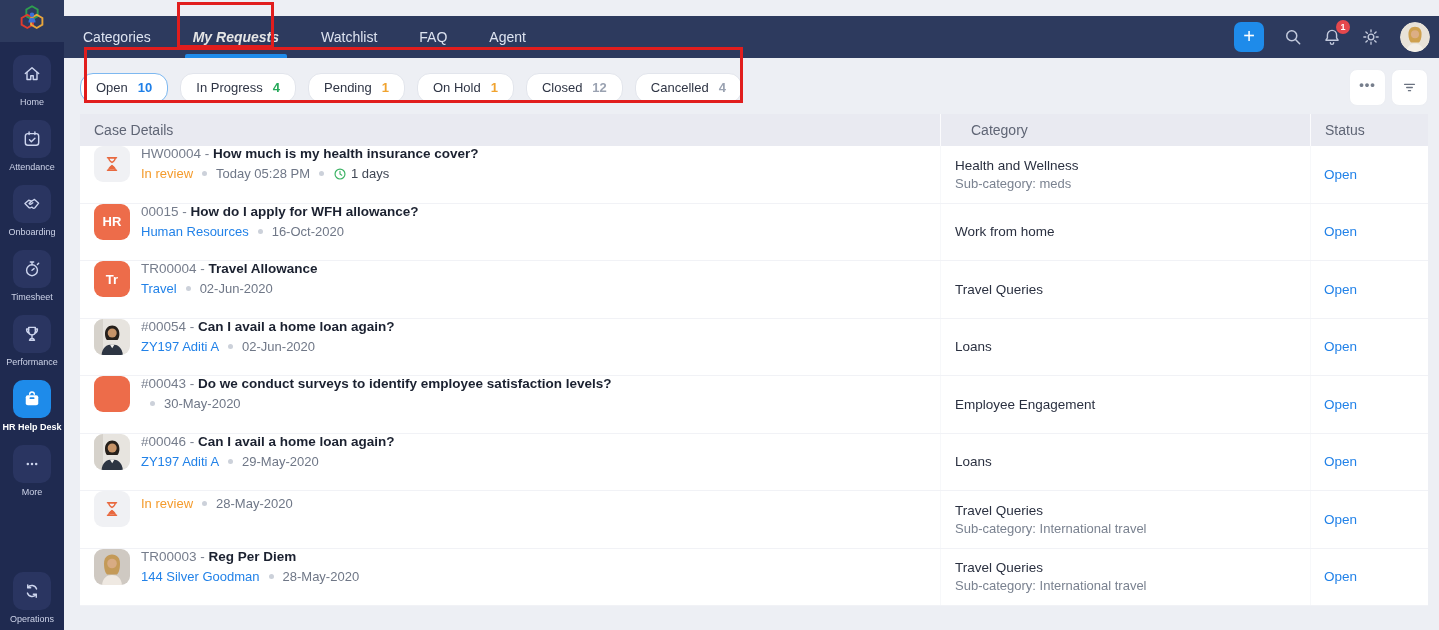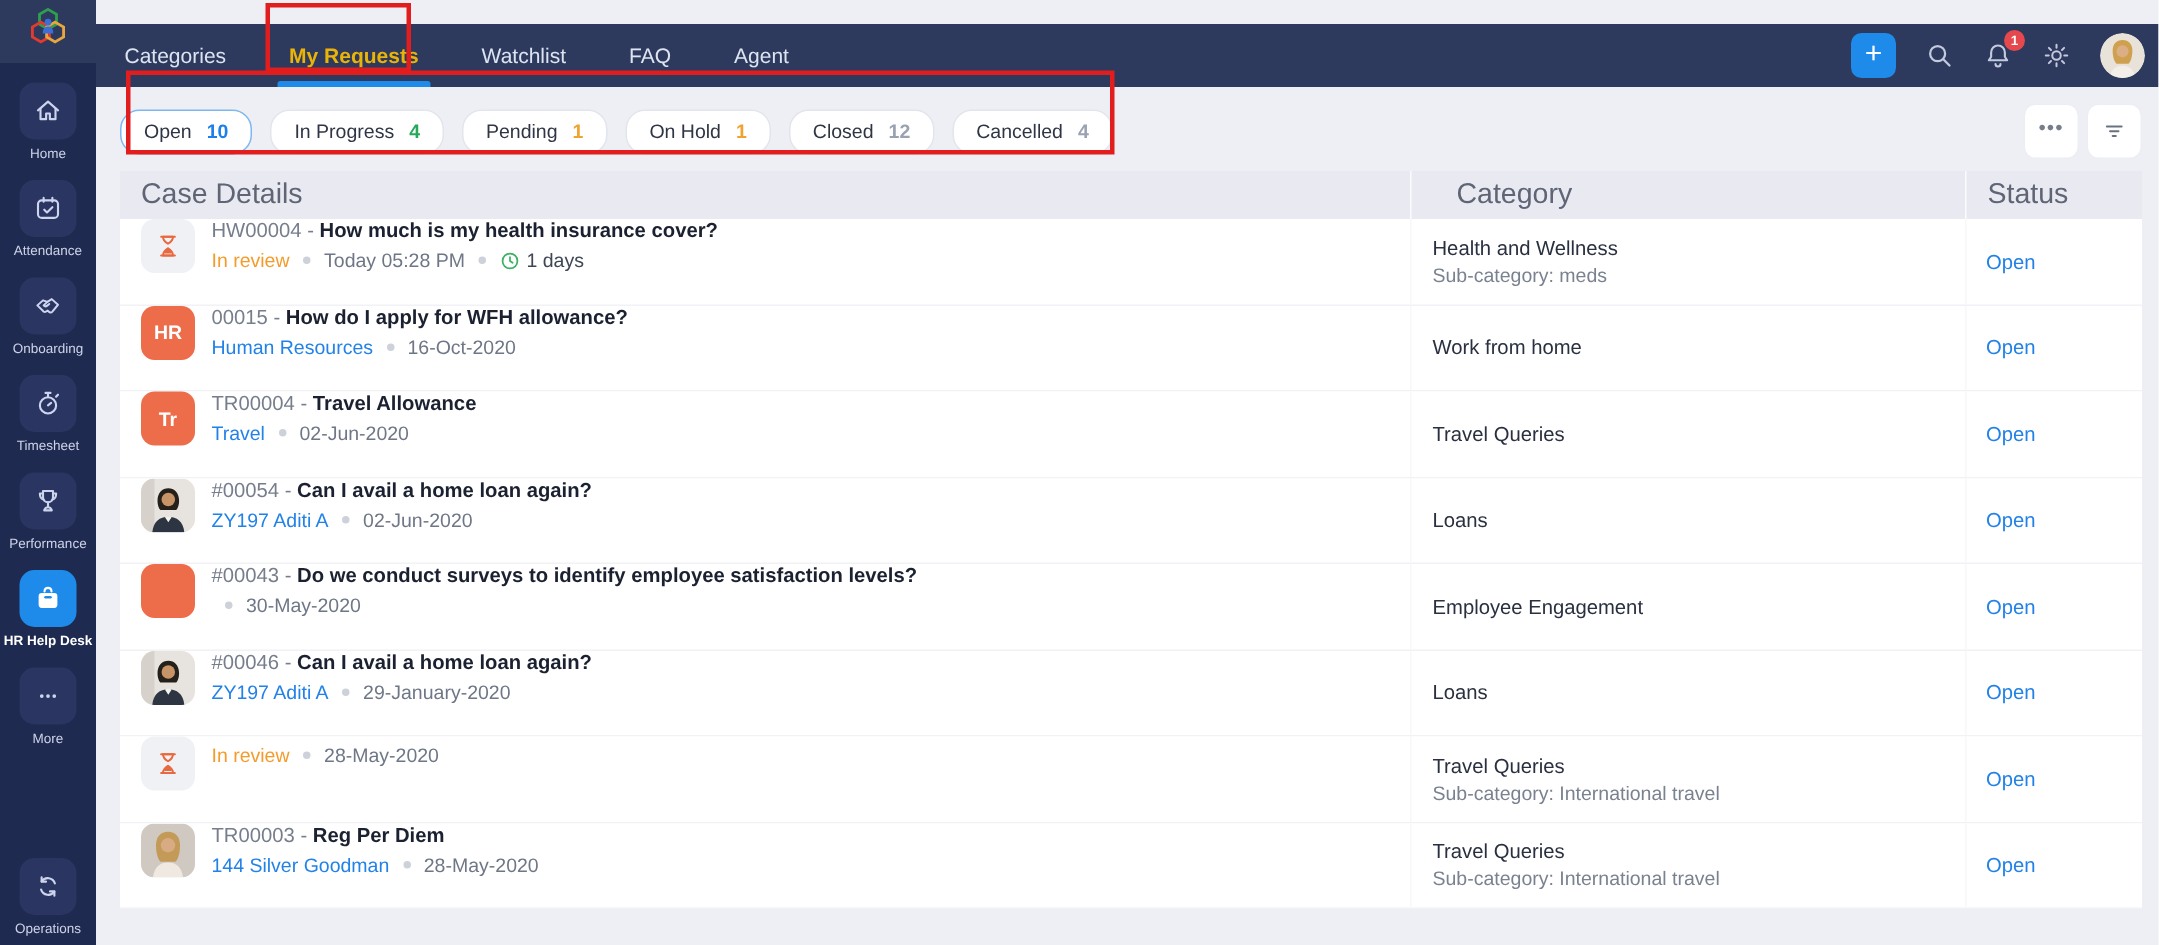--- a/index.html
+++ b/index.html
@@ -19,21 +19,21 @@
   .side-label { font-size:9px; color:#cdd3e8; margin-top:4px; text-align:center; }
   .side-item.active .side-tile { background:#1e8bea; color:#fff; }
   .side-item.active .side-label { color:#ffffff; font-weight:700; }
   .side-item.bottom { margin-top:auto; margin-bottom:6px; }
   
   .topbar { position:absolute; left:52px; right:0; top:0; height:42px; background:#2d3a5e;
     display:flex; align-items:center; z-index:4;margin-top:16px; }
   .nav { display:flex; height:100%; margin-left:10px; }
   .nav-item { position:relative; display:flex; align-items:center; padding:0 15px; margin:0 6px;
     color:#dde3f0; font-size:14px; cursor:pointer; }
-  .nav-item.active { color:#eab308; font-weight:700; }
+  .nav-item.active { color:#e5e5e5; font-weight:700;font-style:italic; }
   .nav-item.active::after { content:""; position:absolute; left:7px; right:7px; bottom:0; height:4px;
     background:#1e8bea; border-radius:2px 2px 0 0; }
   .topbar-right { margin-left:auto; display:flex; align-items:center; gap:19px; padding-right:9px; }
   .add-btn { width:30px; height:30px; border-radius:7px; background:#1e8bea; color:#fff; border:none;
     font-size:20px; line-height:1; display:flex; align-items:center; justify-content:center; cursor:pointer; padding:0 0 2px 0; }
   .tb-icon { width:20px; height:20px; color:#c3cadd; cursor:pointer; }
   .tb-icon svg { width:100%; height:100%; }
   .bell-wrap { position:relative; }
   .badge { position:absolute; top:-7px; right:-8px; background:#e5484d; color:#fff; font-size:9px; font-weight:700;
     min-width:14px; height:14px; border-radius:8px; display:flex; align-items:center; justify-content:center; padding:0 3px; }
@@ -47,21 +47,21 @@
   .chip.selected { border-color:#7db8f0; }
   .chip-count { margin-left:10px; font-weight:700; }
   .filter-actions { margin-left:auto; display:flex; gap:5px; align-items:center; }
   .icon-btn { width:37px; height:37px; border-radius:8px; background:#fff; border:1px solid #eceef3; color:#6a7280;
     display:flex; align-items:center; justify-content:center; cursor:pointer; }
   .icon-btn svg { width:17px; height:17px; }
   .dots-glyph { font-size:13px; letter-spacing:1px; color:#767e8c; font-weight:700; padding-bottom:6px; }
   
   .table { margin:0 11px 0 16px; background:#fff; }
   .thead { display:flex; background:#e9eaf1; height:32px; align-items:center; }
-  .th { font-size:19px; color:#5f6575; padding-left:14px; height:100%; display:flex; align-items:center; }
+  .th { font-size:14px; color:#5f6575; padding-left:14px; height:100%; display:flex; align-items:center; }
   .col-case { width:860px; }
   .col-cat { width:370px; border-left:1px solid #fbfbfd;padding-left:30px; }
   .col-status { flex:1; border-left:1px solid #fbfbfd; }
   .trow { display:flex; height:57.5px; border-bottom:1px solid #f1f2f6; background:#fff; }
   .cell { height:100%; }
   .cell-case { width:860px; display:flex; padding-left:14px; }
   .cell-cat { width:370px; padding-left:14px; display:flex; flex-direction:column; justify-content:center; border-left:1px solid #f7f8fa; }
   .cell-status { flex:1; display:flex; align-items:center; padding-left:13px; border-left:1px solid #f7f8fa; }
   .avatar { width:36px; height:36px; border-radius:9px; overflow:hidden; flex:none; margin-right:11px;
     display:flex; align-items:center; justify-content:center; }
@@ -444,21 +444,21 @@
                 <path d="M16 25.8l2.2 3.4 2.2-3.4c-.9-.9-3.5-.9-4.4 0z" fill="#f4f2ee"></path>
               </svg>
             </div>
       <div class="case-text">
         <div class="case-line1">
           <span class="row-id">#00046 - </span><span class="row-title">Can I avail a home loan again?</span>
         </div>
         <div class="case-line2">
           <a class="row-link blue">ZY197 Aditi A</a>
           <span class="dot"></span>
-          <span class="row-date">29-January-2020</span>
+          <span class="row-date">29-May-2020</span>
 
         </div>
       </div>
     </div>
     <div class="cell cell-cat">
       <div class="cat-main">Loans</div>
 
     </div>
     <div class="cell cell-status">
       <a class="status-link">Open</a>

